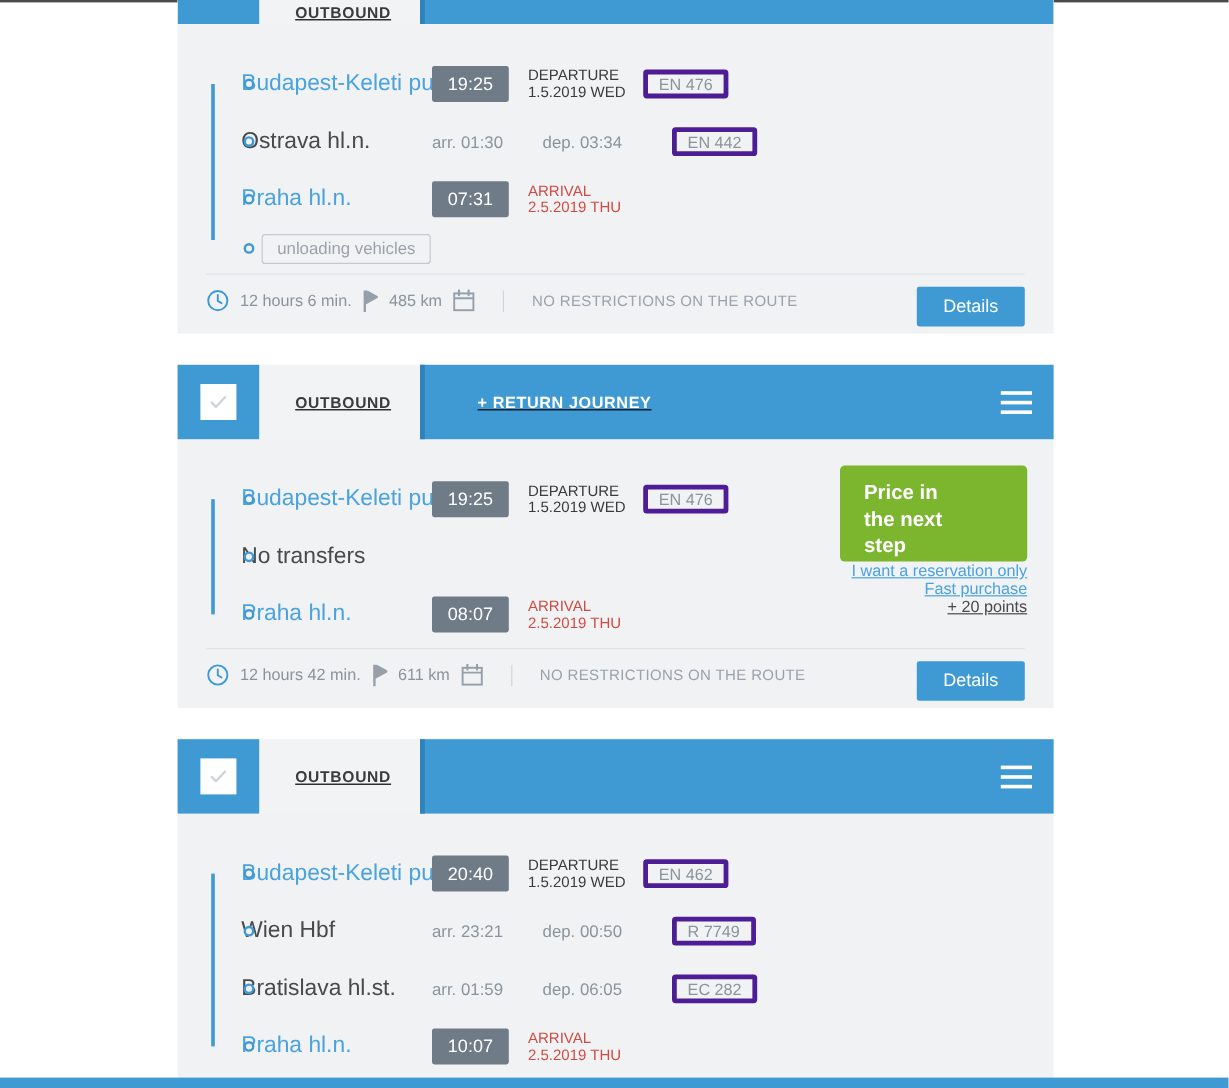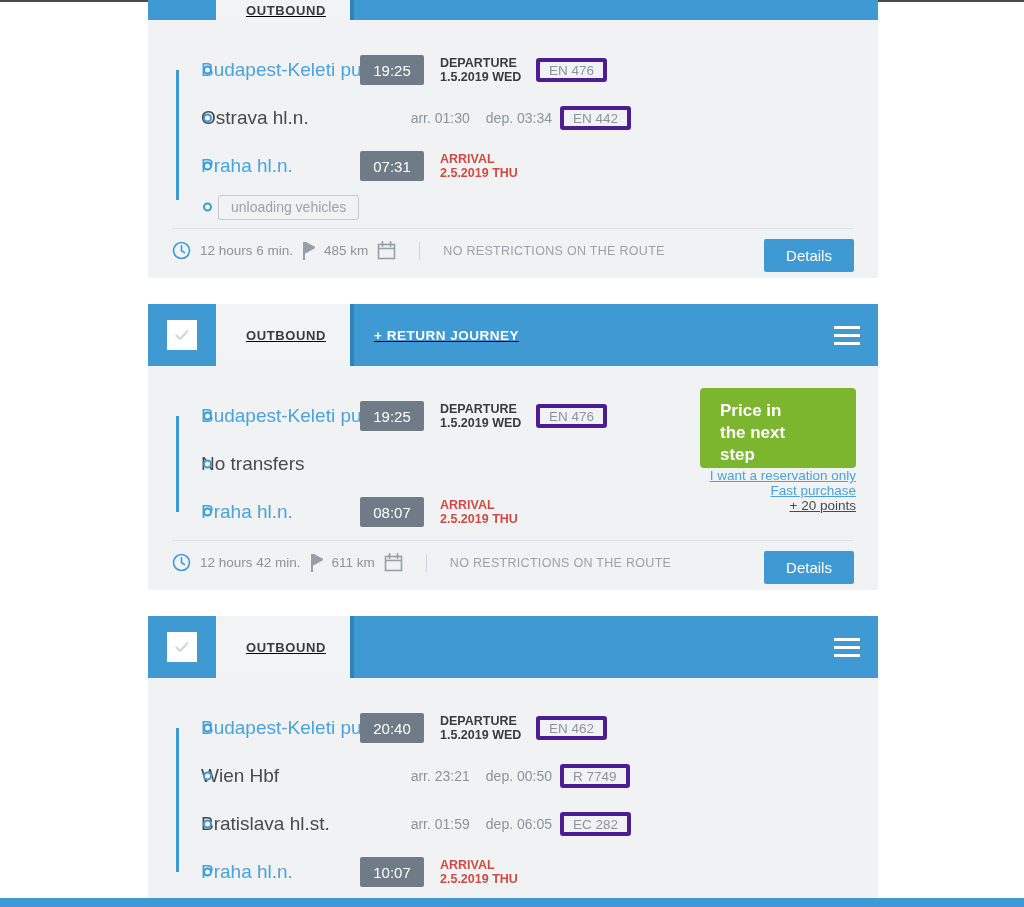--- a/index.html
+++ b/index.html
@@ -92,20 +92,21 @@
     align-items: center;
     justify-content: space-between;
     padding: 0 18px 0 20px;
     box-sizing: border-box;
   }
   .return-journey {
     color: #ffffff;
     font-size: 13.5px;
     font-weight: bold;
     letter-spacing: 0.5px;
+    margin-left: 24px;
   }
   .hamburger {
     width: 26px;
     display: flex;
     flex-direction: column;
     justify-content: center;
     gap: 5px;
     cursor: pointer;
   }
   .hamburger i {
@@ -187,36 +188,35 @@
     align-items: center;
     justify-content: center;
     border-radius: 2px;
     flex: 0 0 64px;
   }
 
   .dirblock {
     width: 88px;
     margin-left: 16px;
     font-size: 12.5px;
-    font-weight: bold;
+    font-weight: normal;
     line-height: 14px;
     color: #3b3b3b;
     flex: 0 0 88px;
   }
   .dirblock.arrival { color: #d24b43; }
 
   .midtimes {
     display: flex;
     margin-left: 0;
     font-size: 14px;
     color: #8b949c;
-    gap: 16px;
+    gap: 33px;
     width: 192px;
     flex: 0 0 192px;
-    justify-content: flex-end;
   }
 
   .trainbadge {
     display: inline-flex;
     align-items: center;
     justify-content: center;
     min-width: 62px;
     height: 24px;
     padding: 0 9px;
     border: 4px solid #4c1d95;

